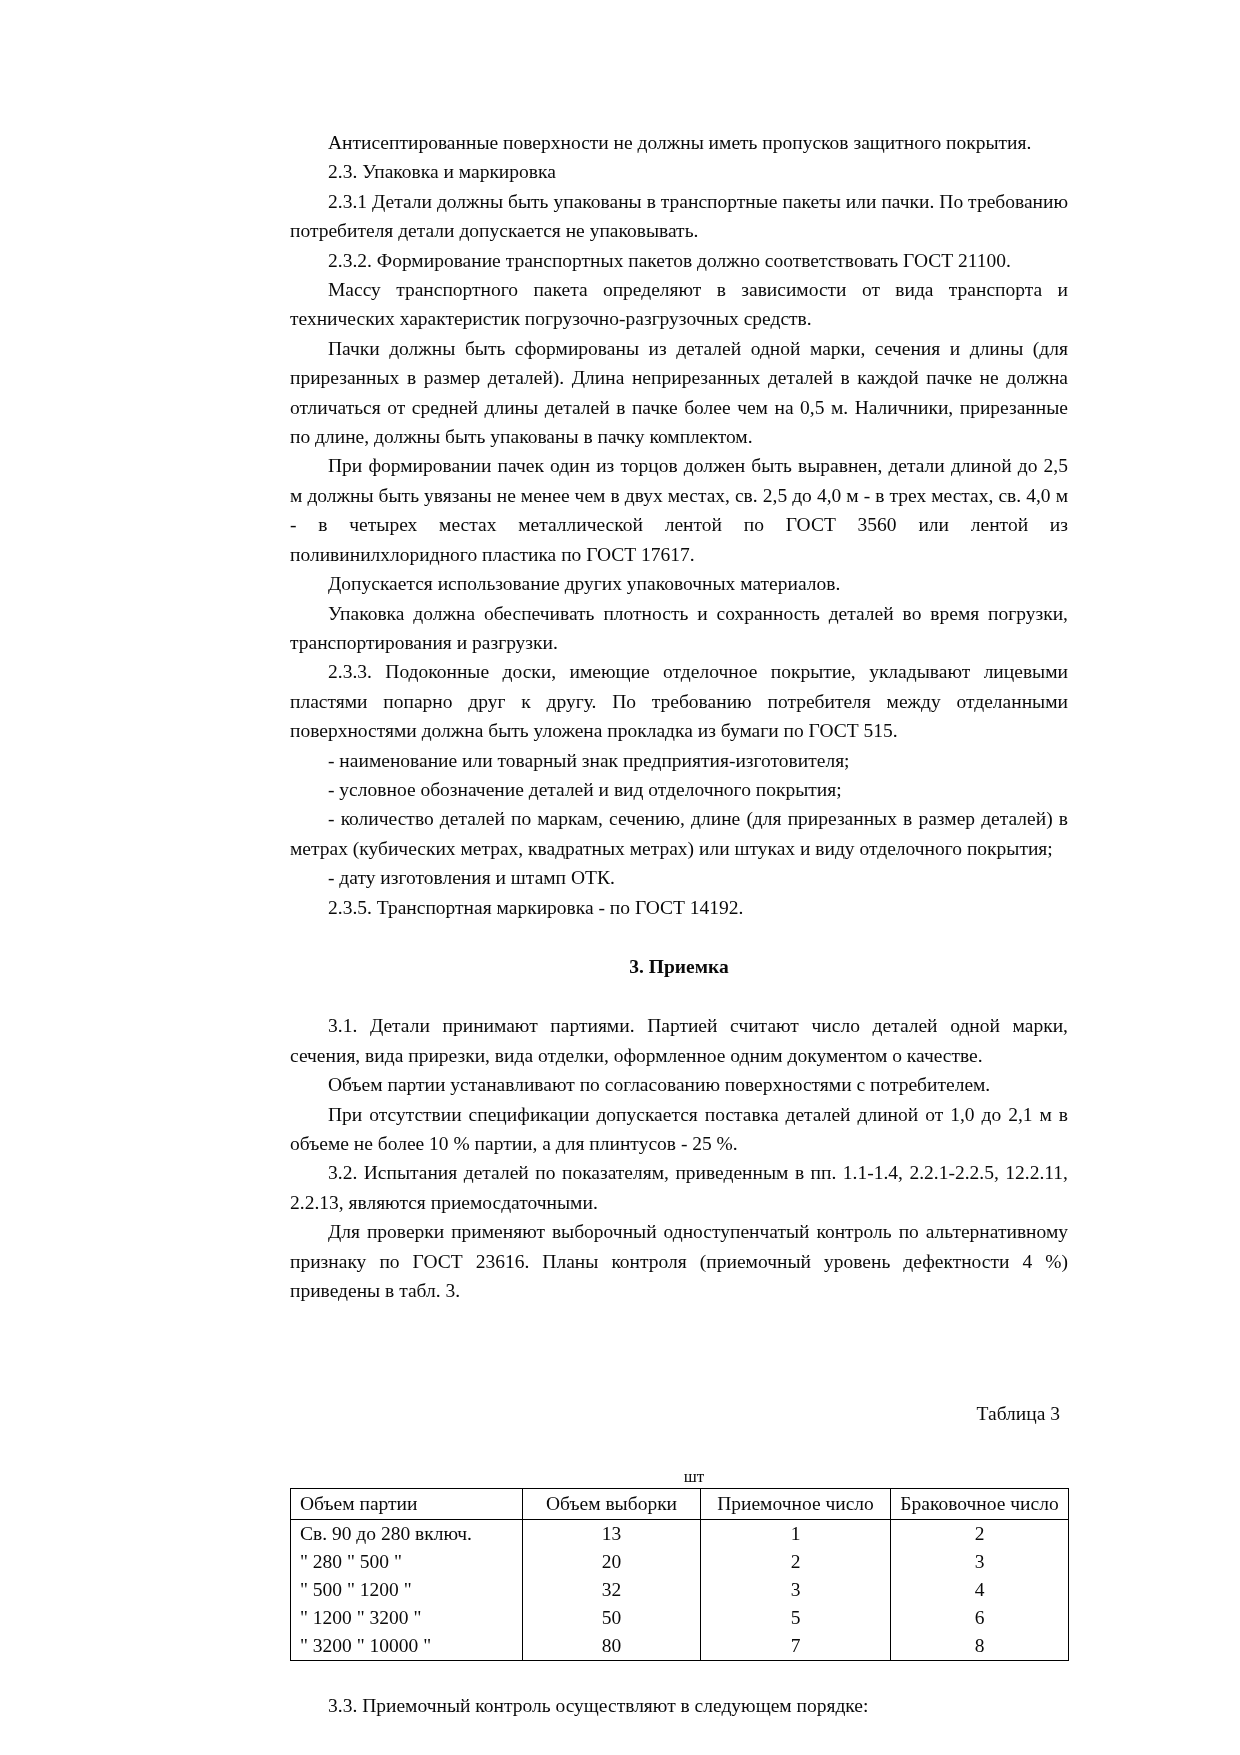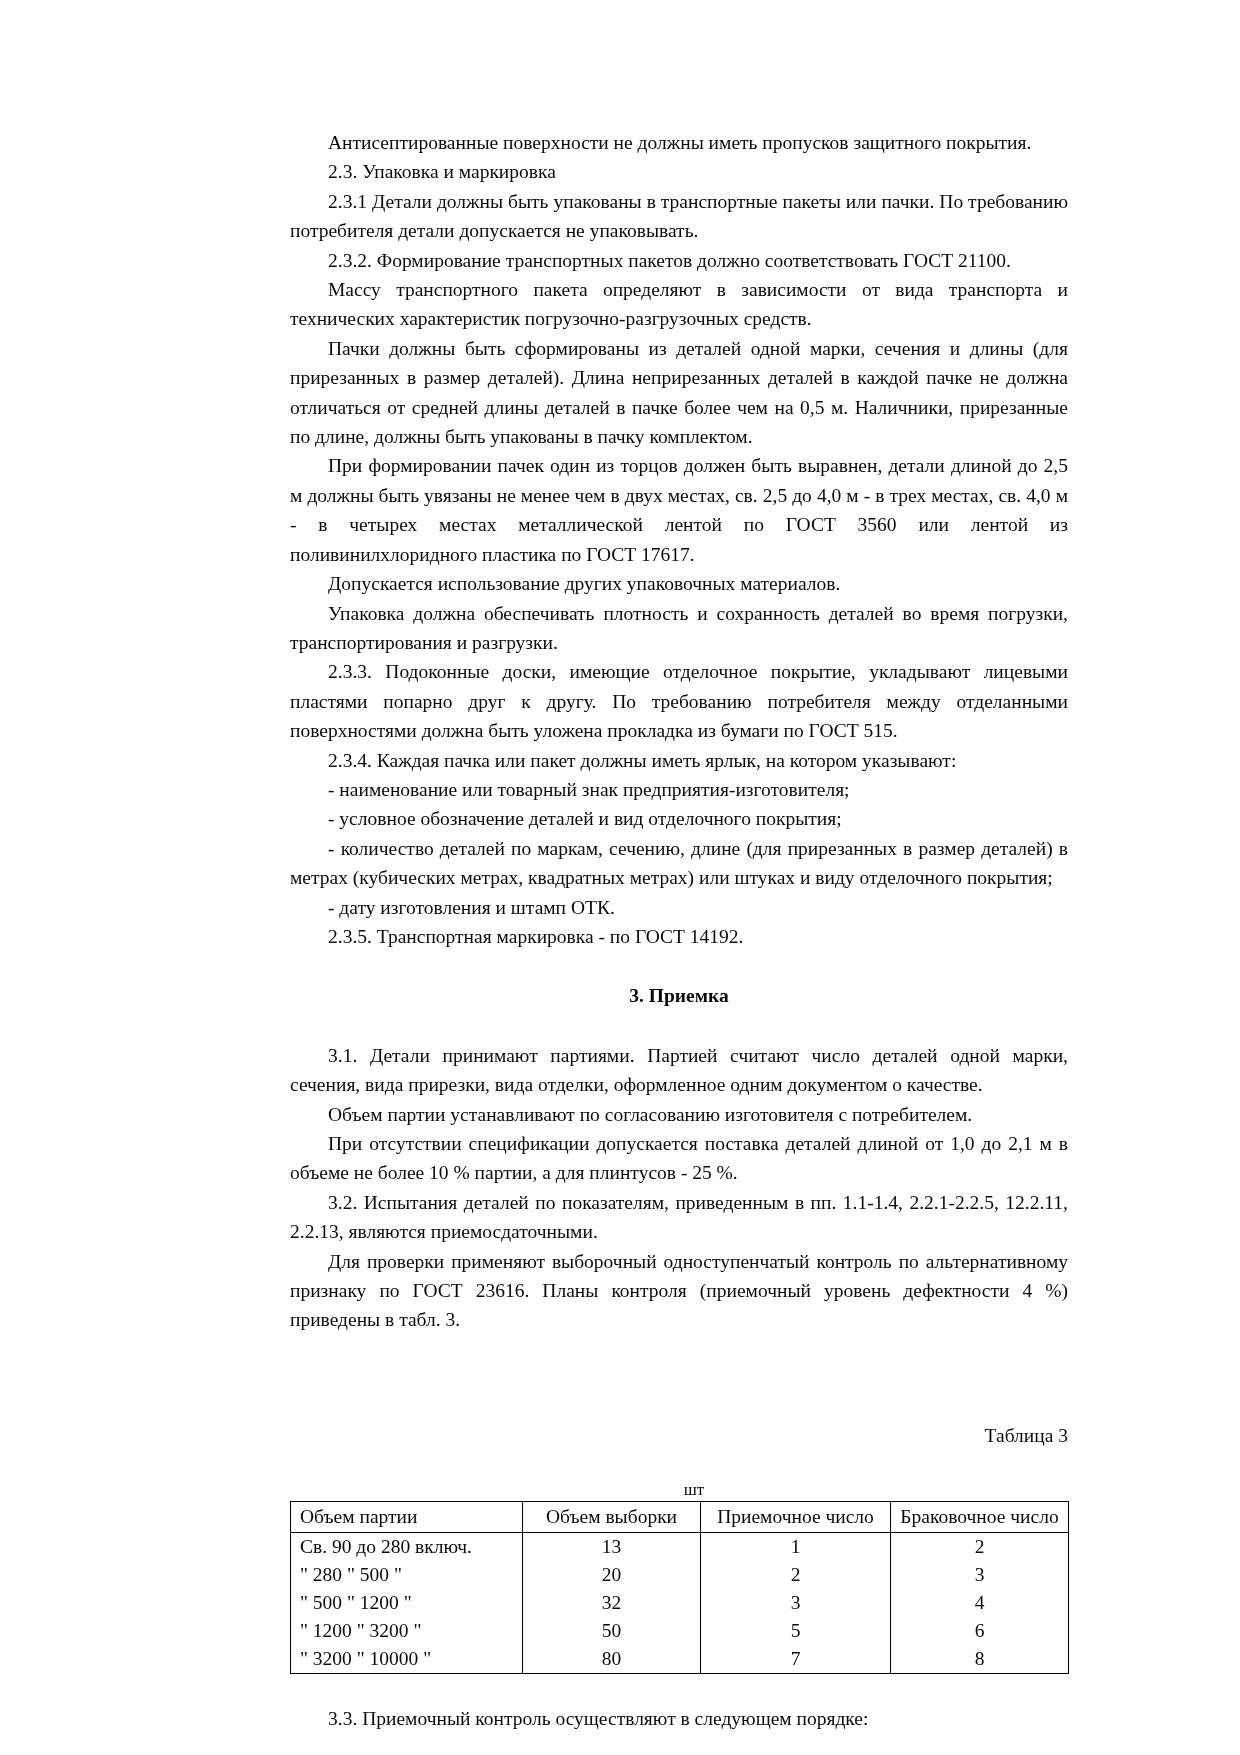--- a/index.html
+++ b/index.html
@@ -48,21 +48,21 @@
   }
   .spacer-sm { height: 29px; }
   .spacer-md { height: 30px; }
   .spacer-lg { height: 86px; }
 
   .table-caption {
     font-size: 19.5px;
     line-height: 29.4px;
     text-align: right;
     text-indent: 0;
-    margin: 0;
+    margin: 8px;
   }
   .table-units {
     font-size: 17px;
     line-height: 22px;
     text-align: center;
     margin: 0;
     padding-left: 30px;
   }
   table.data-table {
     border-collapse: collapse;
@@ -114,33 +114,32 @@
     <p class="para">Антисептированные поверхности не должны иметь пропусков защитного покрытия.</p>
     <p class="para single">2.3. Упаковка и маркировка</p>
     <p class="para">2.3.1 Детали должны быть упакованы в транспортные пакеты или пачки. По требованию потребителя детали допускается не упаковывать.</p>
     <p class="para single">2.3.2. Формирование транспортных пакетов должно соответствовать ГОСТ 21100.</p>
     <p class="para">Массу транспортного пакета определяют в зависимости от вида транспорта и технических характеристик погрузочно-разгрузочных средств.</p>
     <p class="para">Пачки должны быть сформированы из деталей одной марки, сечения и длины (для прирезанных в размер деталей). Длина неприрезанных деталей в каждой пачке не должна отличаться от средней длины деталей в пачке более чем на 0,5 м. Наличники, прирезанные по длине, должны быть упакованы в пачку комплектом.</p>
     <p class="para">При формировании пачек один из торцов должен быть выравнен, детали длиной до 2,5 м должны быть увязаны не менее чем в двух местах, св. 2,5 до 4,0 м - в трех местах, св. 4,0 м - в четырех местах металлической лентой по ГОСТ 3560 или лентой из поливинилхлоридного пластика по ГОСТ 17617.</p>
     <p class="para single">Допускается использование других упаковочных материалов.</p>
     <p class="para">Упаковка должна обеспечивать плотность и сохранность деталей во время погрузки, транспортирования и разгрузки.</p>
     <p class="para">2.3.3. Подоконные доски, имеющие отделочное покрытие, укладывают лицевыми пластями попарно друг к другу. По требованию потребителя между отделанными поверхностями должна быть уложена прокладка из бумаги по ГОСТ 515.</p>
-    <p class="para single">2.3.4. Каждая пачка или пакет должны иметь ярлык, на котором указывают:</p>
     <p class="para single">- наименование или товарный знак предприятия-изготовителя;</p>
     <p class="para single">- условное обозначение деталей и вид отделочного покрытия;</p>
     <p class="para">- количество деталей по маркам, сечению, длине (для прирезанных в размер деталей) в метрах (кубических метрах, квадратных метрах) или штуках и виду отделочного покрытия;</p>
     <p class="para single">- дату изготовления и штамп ОТК.</p>
     <p class="para single">2.3.5. Транспортная маркировка - по ГОСТ 14192.</p>
 
     <div class="spacer-md"></div>
     <h2 class="section-heading">3. Приемка</h2>
     <div class="spacer-md"></div>
 
     <p class="para">3.1. Детали принимают партиями. Партией считают число деталей одной марки, сечения, вида прирезки, вида отделки, оформленное одним документом о качестве.</p>
-    <p class="para single">Объем партии устанавливают по согласованию изготовителя с потребителем.</p>
+    <p class="para single">Объем партии устанавливают по согласованию поверхностями с потребителем.</p>
     <p class="para">При отсутствии спецификации допускается поставка деталей длиной от 1,0 до 2,1 м в объеме не более 10 % партии, а для плинтусов - 25 %.</p>
     <p class="para">3.2. Испытания деталей по показателям, приведенным в пп. 1.1-1.4, 2.2.1-2.2.5, 12.2.11, 2.2.13, являются приемосдаточными.</p>
     <p class="para">Для проверки применяют выборочный одноступенчатый контроль по альтернативному признаку по ГОСТ 23616. Планы контроля (приемочный уровень дефектности 4 %) приведены в табл. 3.</p>
 
     <div class="spacer-lg"></div>
 
     <p class="table-caption">Таблица 3</p>
 
     <div class="spacer-sm"></div>
 

